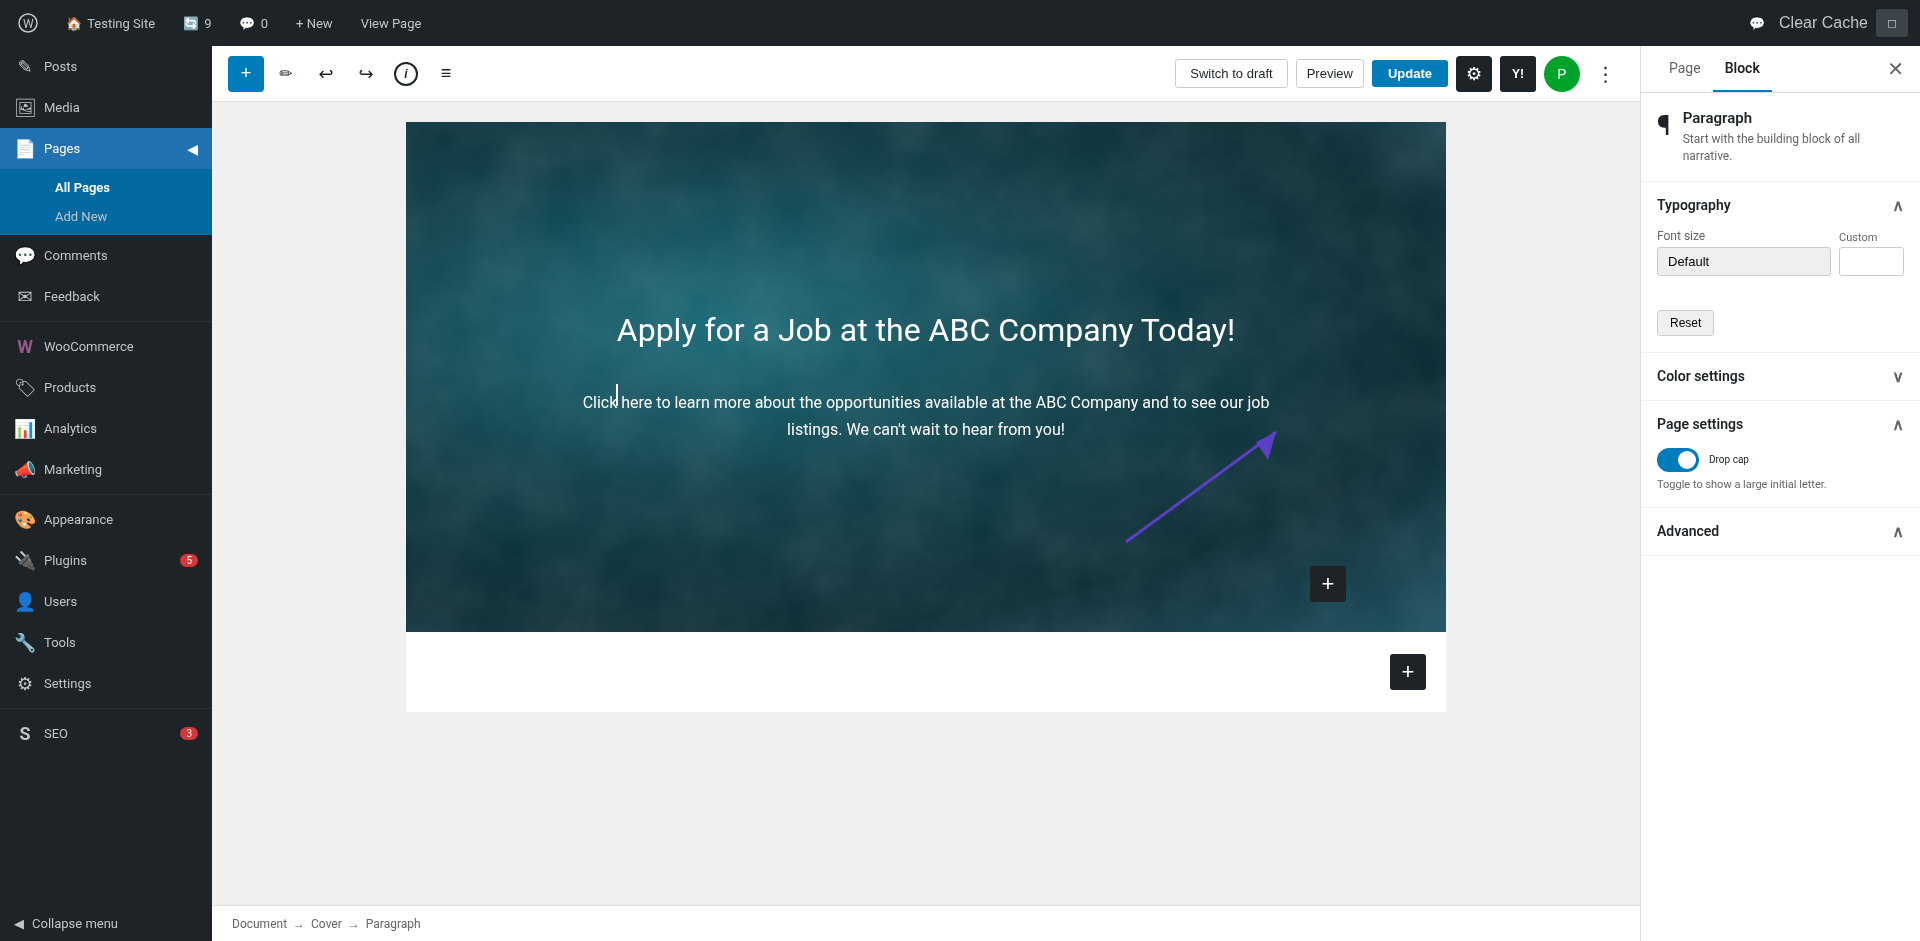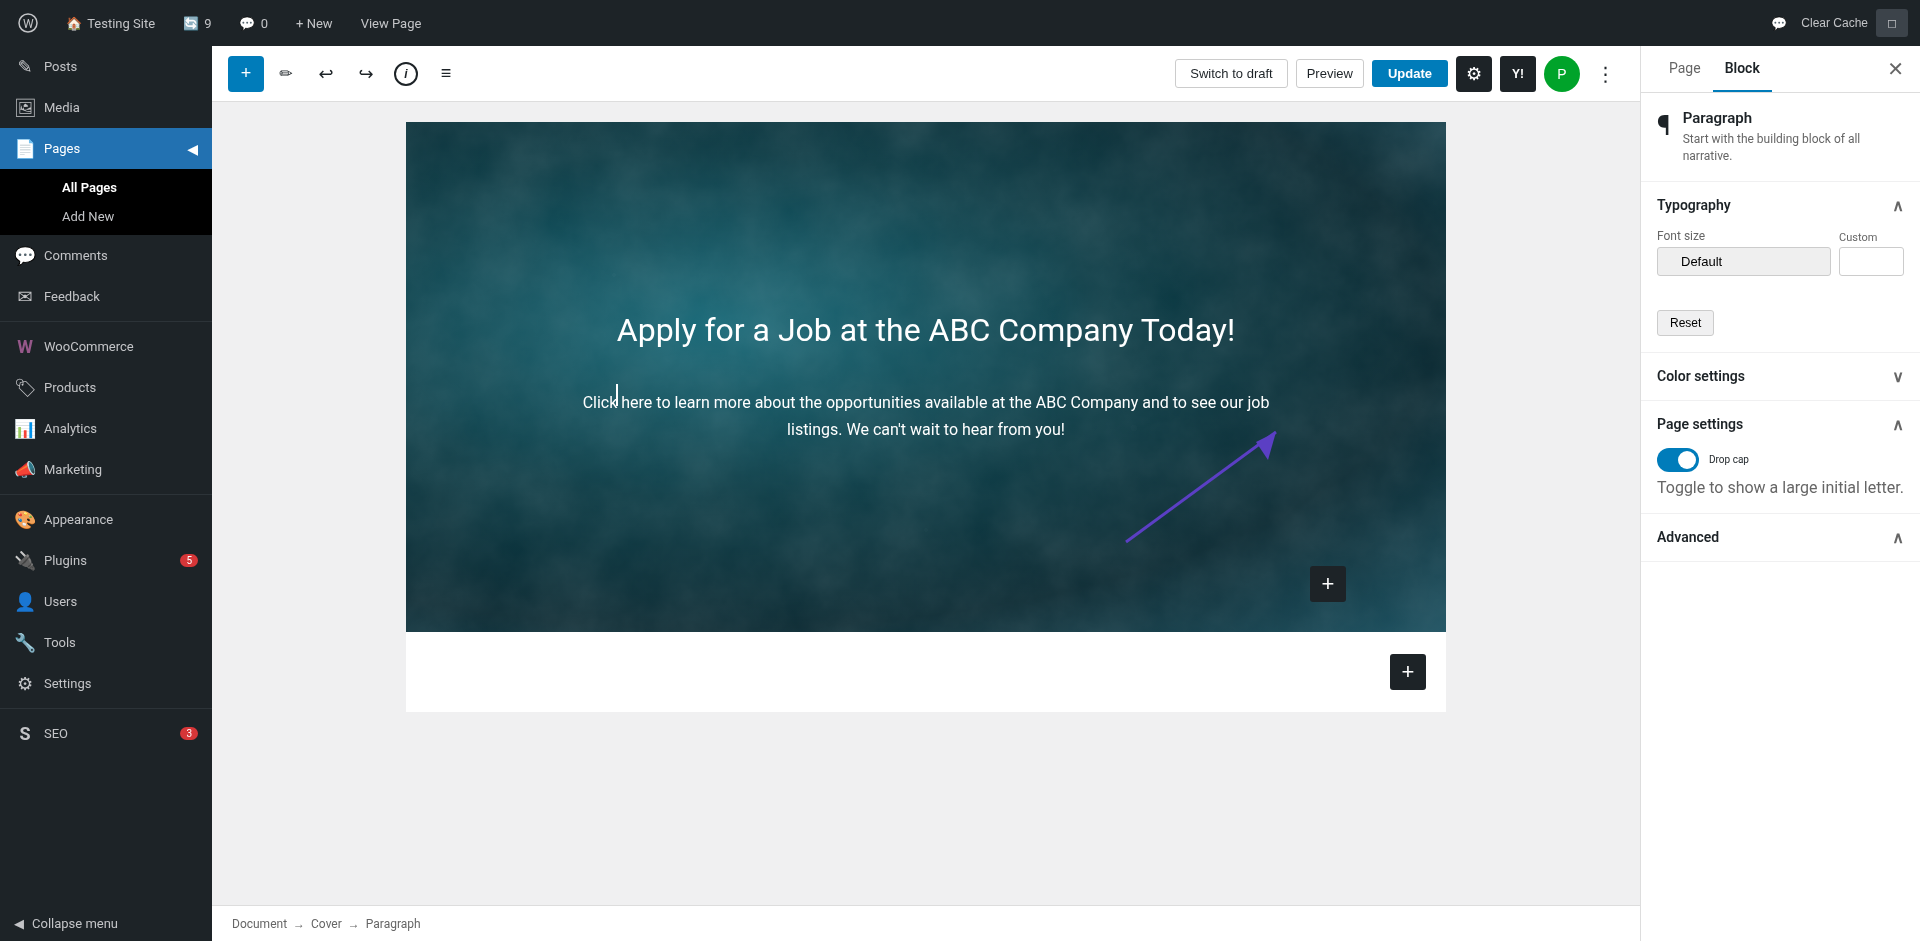--- a/index.html
+++ b/index.html
@@ -30,21 +30,21 @@
     .admin-bar-right {
       margin-left: auto;
       display: flex;
       align-items: center;
       gap: 8px;
     }
     .clear-cache-btn {
       background: transparent;
       border: none;
       color: #c3c4c7;
-      font-size: 12px;
+      font-size: 16px;
       cursor: pointer;
       display: flex;
       align-items: center;
       gap: 5px;
     }
 
     
     .main-layout {
       display: flex;
       flex: 1;
@@ -66,21 +66,21 @@
       align-items: center;
       gap: 8px;
       padding: 10px 14px;
       font-size: 13px;
       color: #c3c4c7;
       cursor: pointer;
       text-decoration: none;
     }
     .sidebar-item.active { background: #2271b1; color: #fff; }
     .sidebar-item .icon { font-size: 18px; width: 22px; text-align: center; }
-    .sidebar-submenu { background: #000000; padding: 4px 16px; }
+    .sidebar-submenu { background: #0369a1; padding: 4px 9px; }
     .sidebar-submenu-item {
       display: block;
       padding: 7px 14px 7px 46px;
       font-size: 13px;
       color: #c3c4c7;
       cursor: pointer;
     }
     .sidebar-submenu-item.active { color: #fff; font-weight: 600; }
     .sidebar-badge {
       background: #d63638;
@@ -389,21 +389,21 @@
       color: #1d2327;
     }
     .panel-section-header .chevron { font-size: 16px; color: #666; }
     .panel-section-content { padding: 0 16px 16px; }
     .font-size-select-wrap {
       flex: 1;
       position: relative;
     }
     .font-size-select {
       width: 100%;
-      padding: 6px 23px;
+      padding: 6px 10px;
       border: 1px solid #ccc;
       border-radius: 3px;
       font-size: 13px;
       appearance: none;
       cursor: pointer;
     }
     .font-size-custom {
       width: 65px;
     }
     .font-size-custom-label {
@@ -446,21 +446,21 @@
     .toggle-knob {
       position: absolute;
       right: 3px;
       top: 3px;
       width: 18px;
       height: 18px;
       background: #fff;
       border-radius: 50%;
     }
     .toggle-label { font-size: 10px; color: #1d2327; }
-    .toggle-desc { font-size: 16px; color: #666; margin-top: 6px; }
+    .toggle-desc { font-size: 11px; color: #666; margin-top: 6px; }
   </style>
 </head>
 <body>
 
 <div class="admin-bar">
   <span class="admin-bar-item">
     <svg width="20" height="20" viewBox="0 0 20 20" fill="#c3c4c7">
         <circle cx="10" cy="10" r="9" fill="none" stroke="#c3c4c7" stroke-width="1.5"></circle>
         <text x="5" y="15" font-size="12" fill="#c3c4c7">W</text>
       </svg>

